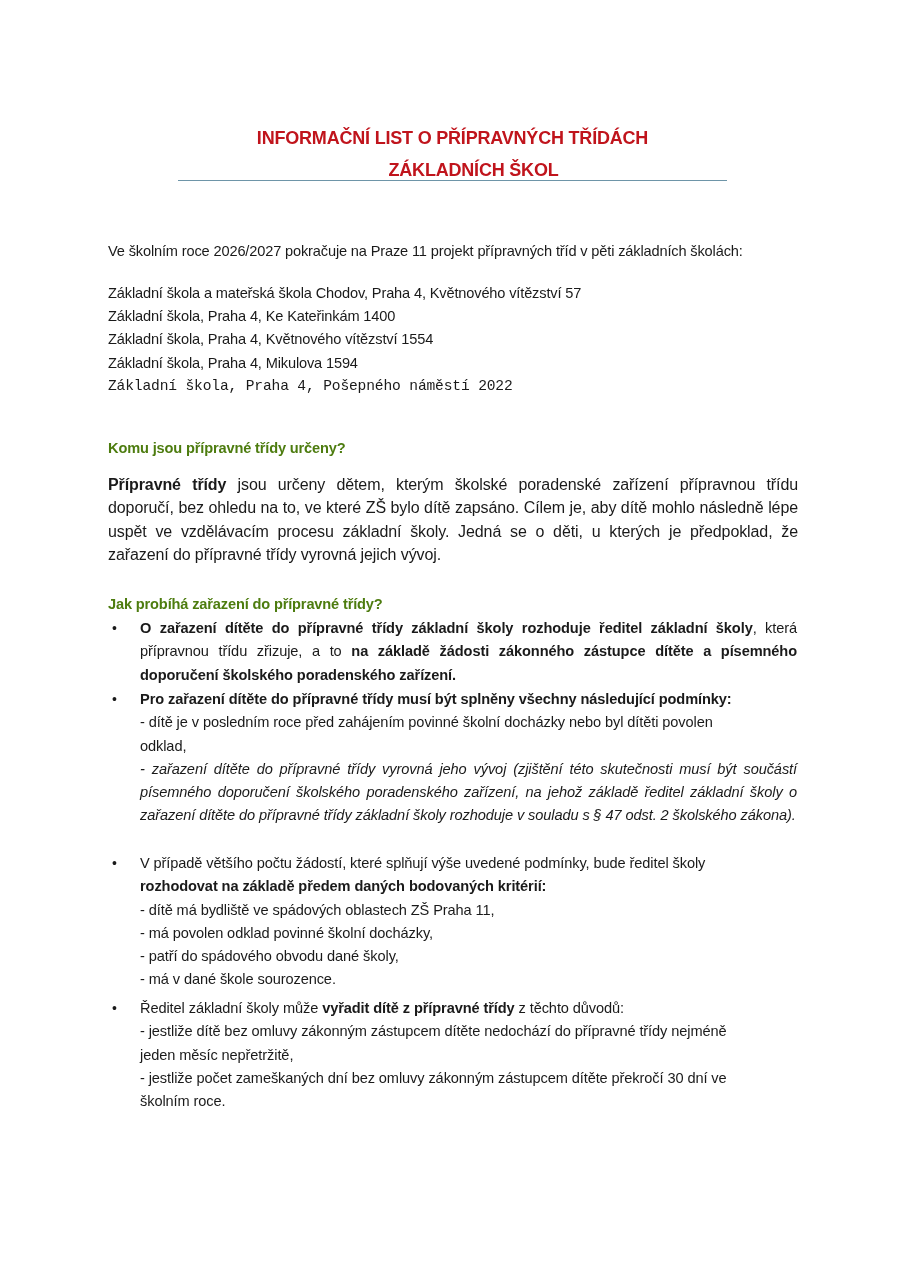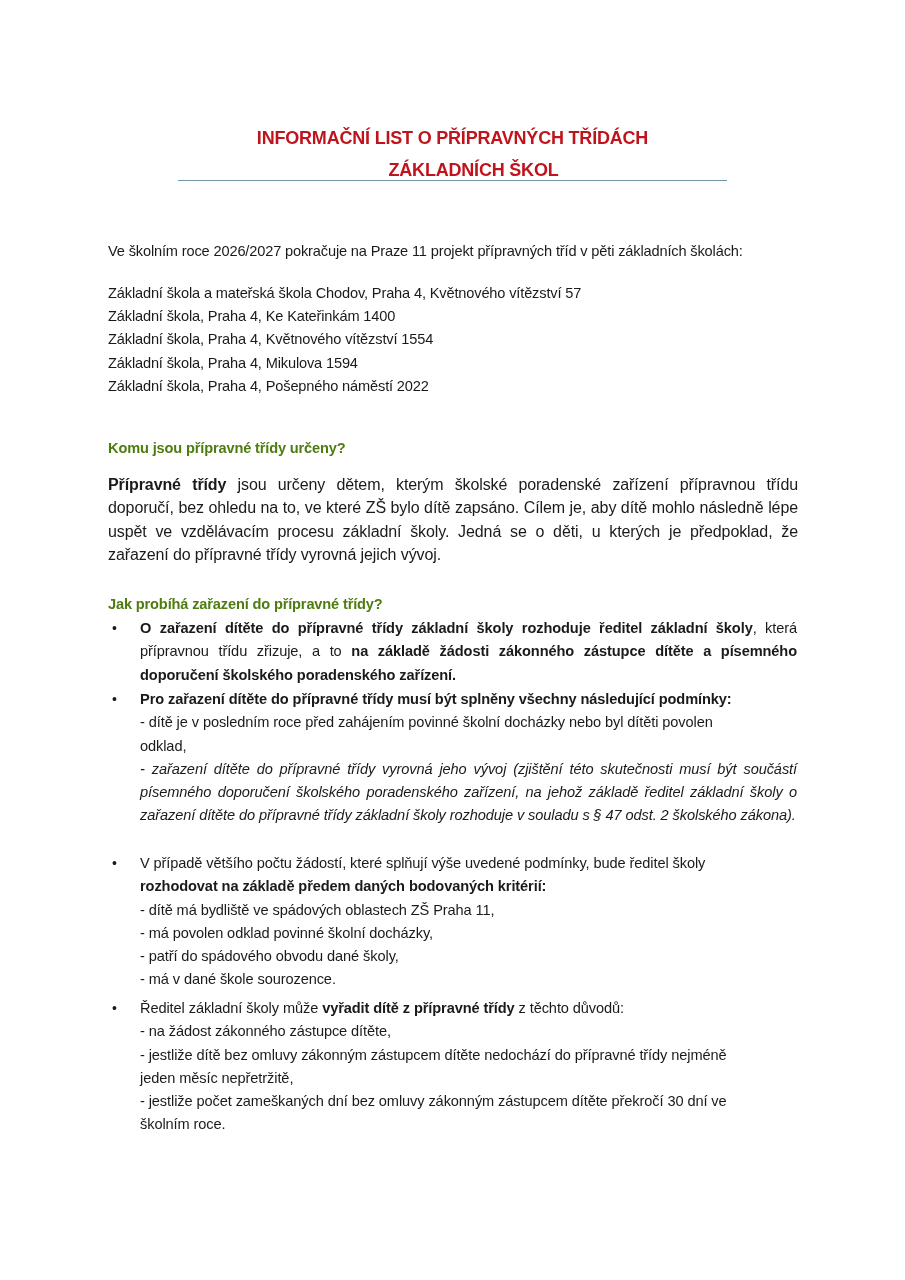--- a/index.html
+++ b/index.html
@@ -28,21 +28,21 @@
   <div class="title t2">ZÁKLADNÍCH ŠKOL</div>
   <div class="rule"></div>
 
   <div class="txt" style="top:240px;">Ve školním roce 2026/2027 pokračuje na Praze 11 projekt přípravných tříd v pěti základních školách:</div>
 
   <div>
     <div class="txt" style="top:282px;">Základní škola a mateřská škola Chodov, Praha 4, Květnového vítězství 57</div>
     <div class="txt" style="top:305px;">Základní škola, Praha 4, Ke Kateřinkám 1400</div>
     <div class="txt" style="top:328px;">Základní škola, Praha 4, Květnového vítězství 1554</div>
     <div class="txt" style="top:352px;">Základní škola, Praha 4, Mikulova 1594</div>
-    <div class="txt" style="top:375px;">Základní škola, Praha 4, Pošepného náměstí 2022</div>
+    <div class="txt" style="top:375px;font-family:Liberation Mono, monospace;">Základní škola, Praha 4, Pošepného náměstí 2022</div>
   </div>
 
   <div class="heading" style="top:440px;">Komu jsou přípravné třídy určeny?</div>
 
   <div class="para" style="top:473px;"><b>Přípravné třídy</b><span> jsou určeny dětem, kterým školské poradenské zařízení přípravnou třídu doporučí, bez ohledu na to, ve které ZŠ bylo dítě zapsáno. Cílem je, aby dítě mohlo následně lépe uspět ve vzdělávacím procesu základní školy. Jedná se o děti, u kterých je předpoklad, že zařazení do přípravné třídy vyrovná jejich vývoj.</span></div>
 
   <div class="heading" style="top:596px;">Jak probíhá zařazení do přípravné třídy?</div>
 
   <div class="bullet" style="top:620px;">•</div>
   <div class="item" style="top:617px;"><b>O zařazení dítěte do přípravné třídy základní školy rozhoduje ředitel základní školy</b><span>, která přípravnou třídu zřizuje, a to </span><b>na základě žádosti zákonného zástupce dítěte a písemného doporučení školského poradenského zařízení.</b></div>
@@ -61,19 +61,18 @@
     <b class="line">rozhodovat na základě předem daných bodovaných kritérií:</b>
     <span class="line"> - dítě má bydliště ve spádových oblastech ZŠ Praha 11,</span>
     <span class="line">-  má povolen odklad povinné školní docházky,</span>
     <span class="line">-  patří do spádového obvodu dané školy,</span>
     <span class="line">-  má v dané škole sourozence.</span>
   </div>
 
   <div class="bullet" style="top:1000px;">•</div>
   <div class="item nj" style="top:997px;">
     <span class="line"><span>Ředitel základní školy může </span><b>vyřadit dítě z přípravné třídy</b><span> z těchto důvodů:</span></span>
-    <span class="line">-  na žádost zákonného zástupce dítěte,</span>
     <span class="line">-  jestliže dítě bez omluvy zákonným zástupcem dítěte nedochází do přípravné třídy nejméně</span>
     <span class="line">jeden měsíc nepřetržitě,</span>
     <span class="line">- jestliže počet zameškaných dní bez omluvy zákonným zástupcem dítěte překročí 30 dní ve</span>
     <span class="line">školním roce.</span>
   </div>
 </div>
 
 </body></html>

